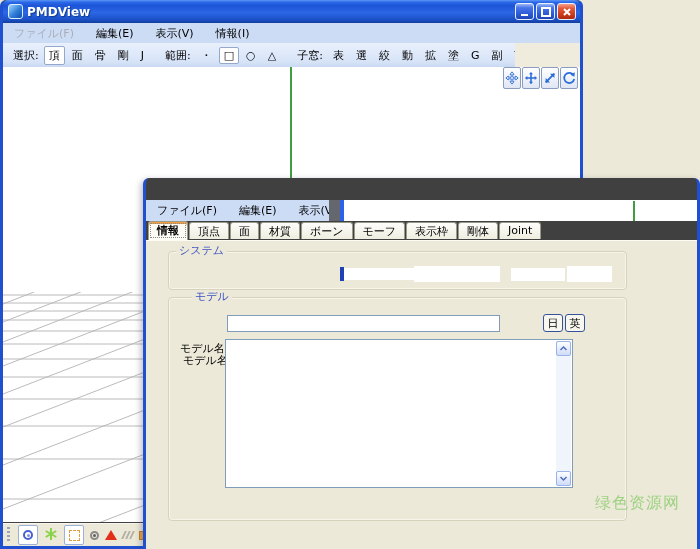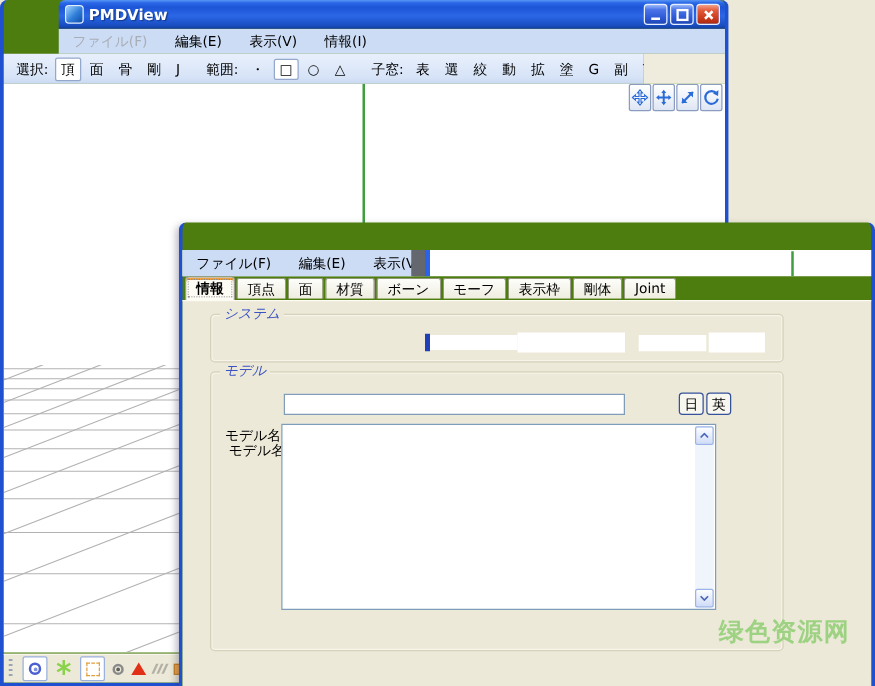--- a/index.html
+++ b/index.html
@@ -1,22 +1,22 @@
 <!DOCTYPE html>
 <html><head>
 <meta charset="utf-8">
 <style>
   html,body{margin:0;padding:0;background:#ece9d8;}
   *{box-sizing:border-box;}
   .stage{position:relative;width:700px;height:549px;overflow:hidden;background:#ece9d8;
          font-family:"DejaVu Sans","Liberation Sans",sans-serif;font-size:11px;color:#000;}
 
   
-  .win{position:absolute;border:3px solid #1e50d0;border-top:none;background:#4d7c0f;
-       border-radius:6px 6px 0 0;padding-left:44px;}
+  .win{position:absolute;border:3px solid #1e50d0;border-top:none;background:#404040;
+       border-radius:6px 6px 0 0;}
   .titlebar{position:relative;height:23px;border-radius:5px 5px 0 0;display:flex;align-items:center;
     background:linear-gradient(180deg,#5a96f4 0%,#2a68e8 10%,#1c55d6 25%,#2c67e6 55%,#1b50c6 85%,#123f9e 100%);
     padding-left:5px;gap:4px;}
   .apptitle{color:#fff;font-weight:bold;font-size:12px;text-shadow:1px 1px 1px #123a8c;}
   .appicon{width:15px;height:15px;border-radius:3px;
     background:linear-gradient(135deg,#9fd6ff 0%,#2e7cd8 55%,#0f4ea8 100%);
     border:1px solid #dfefff;}
   .winbtns{position:absolute;right:4px;top:3px;display:flex;gap:2px;}
   .tbtn{width:19px;height:17px;border:1px solid #e8f0ff;border-radius:3px;
         display:flex;align-items:center;justify-content:center;}
@@ -79,47 +79,47 @@
   #pmx-tabstrip{position:absolute;left:2px;top:43px;height:19px;display:flex;align-items:center;gap:1px;}
   .tab{height:17px;padding:1px 8px 0;border:1px solid #9a9a8a;border-bottom:none;
        border-radius:3px 3px 0 0;background:linear-gradient(180deg,#fdfdfb,#efeddf);white-space:nowrap;}
   .tab.sel{height:19px;background:#fcfbf4;box-shadow:inset 0 2px 0 #f0a040;
            outline:1px dotted #8a8a8a;outline-offset:-3px;font-weight:bold;}
 
   #pmx-page{position:absolute;left:0;top:62px;right:0;bottom:0;background:#ece9d8;
             border-top:1px solid #fcfbf4;}
   .group{position:absolute;border:1px solid #d6d2bc;border-radius:4px;
          box-shadow:inset 0 0 0 1px #f7f5ea;}
-  .grouplabel{position:absolute;background:#ece9d8;padding:0 3px;color:#3a52c4;line-height:12px;font-style:italic;}
+  .grouplabel{position:absolute;background:#ece9d8;padding:0 3px;color:#3a52c4;line-height:12px;}
   #grp-system{left:22px;top:10px;width:459px;height:39px;}
   #lbl-system{left:30px;top:4px;}
   #pmx-version{position:absolute;left:36px;top:27px;white-space:nowrap;}
   .wbox{position:absolute;background:#fff;}
   #vcaret{position:absolute;left:194px;top:26px;width:4px;height:14px;background:#2040b8;}
 
   #grp-model{left:22px;top:56px;width:459px;height:224px;}
-  #lbl-model{left:30px;top:50px;}
+  #lbl-model{left:46px;top:50px;}
   #lbl-mname{position:absolute;left:37px;top:76px;margin-top:36px;}
   #inp-mname{position:absolute;left:81px;top:74px;width:273px;height:17px;background:#fff;
              border:1px solid #7f9db9;}
   .minibtn{position:absolute;top:73px;width:20px;height:18px;background:#f7f6ef;
     border:1px solid #35529a;border-radius:3px;display:flex;align-items:center;justify-content:center;}
   #btn-jp{left:397px;}
   #btn-en{left:419px;}
   #lbl-comment{position:absolute;left:34px;top:100px;}
   #ta-comment{position:absolute;left:79px;top:98px;width:348px;height:149px;background:#fff;
               border:1px solid #7f9db9;}
   .vscroll{position:absolute;right:1px;top:1px;bottom:1px;width:15px;background:#f0f4fb;
            display:flex;flex-direction:column;justify-content:space-between;}
   .sbtn{height:15px;border:1px solid #9ab3e8;border-radius:2px;
     background:linear-gradient(180deg,#fdfeff,#cfdcf8);display:flex;align-items:center;justify-content:center;
     color:#4a67b8;font-size:8px;line-height:8px;}
 
   #watermark{position:absolute;right:20px;top:495px;text-align:right;z-index:50;line-height:1.05;}
-  #wm1{font-size:20px;font-weight:bold;letter-spacing:1px;text-align:center;}
+  #wm1{font-size:16px;font-weight:normal;letter-spacing:1px;text-align:center;}
   #wm2{font-size:15px;}
 </style>
 </head>
 <body>
 
 <div class="stage">
 
   <div class="win" id="win-pmd">
     <div class="titlebar">
       <span class="appicon"></span>

